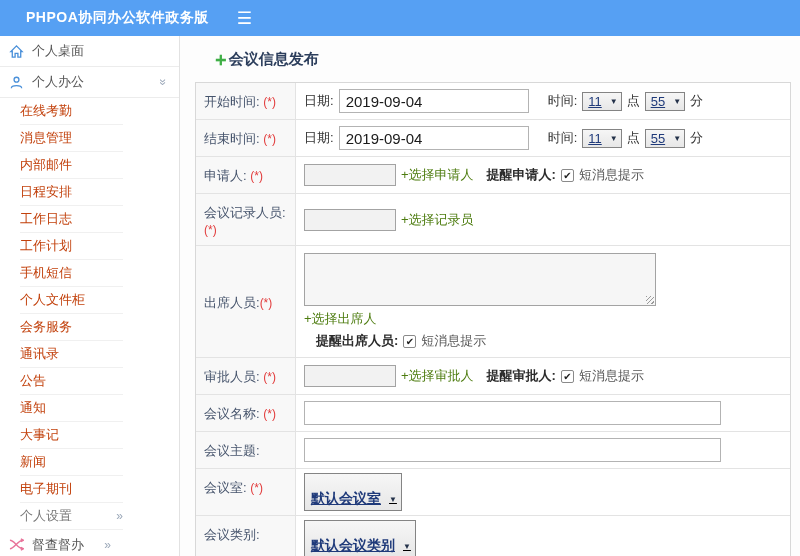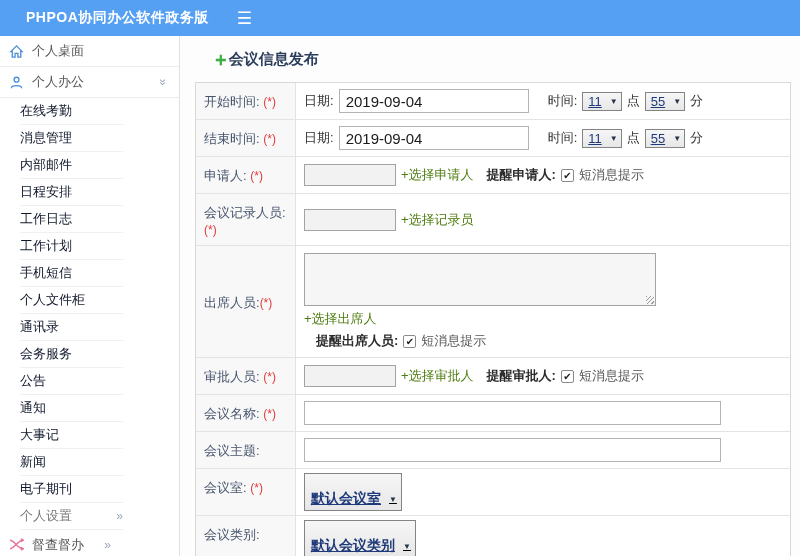--- a/index.html
+++ b/index.html
@@ -14,21 +14,21 @@
   
   .layout { display:flex; height:520px; }
 
   
   .sidebar { width:180px; flex-shrink:0; background:#fff; border-right:1px solid #e2e2e2; overflow:hidden; }
   .side-top { display:flex; align-items:center; height:31px; padding:0 12px 0 9px; border-bottom:1px solid #ececec; color:#555; font-size:13px; cursor:pointer; }
   .side-top .ic { width:15px; height:15px; margin-right:8px; flex-shrink:0; }
   .side-top .chev { margin-left:auto; color:#9aa7b8; font-size:12px; }
   .chev-down { display:inline-block; transform:rotate(90deg); }
   .sub-list {}
-  .sub-item { height:27px; line-height:26px; margin:0 56px 0 20px; border-bottom:1px solid #f0f0f0; color:#0f172a; font-size:13px; cursor:pointer; white-space:nowrap; }
+  .sub-item { height:27px; line-height:26px; margin:0 56px 0 20px; border-bottom:1px solid #f0f0f0; color:#c2410c; font-size:13px; cursor:pointer; white-space:nowrap; }
   .sub-item.with-arrow { display:flex; justify-content:space-between; align-items:center; color:#787878; }
   .sub-item .chev { color:#9aa7b8; font-size:12px; }
   .side-bottom { display:flex; align-items:center; height:29px; padding:0 68px 0 9px; color:#555; font-size:13px; cursor:pointer; }
   .side-bottom .ic { width:15px; height:13px; margin-right:8px; flex-shrink:0; }
   .side-bottom .chev { margin-left:auto; color:#9aa7b8; font-size:12px; }
 
   
   .main { flex:1; background:#fdfdfd; padding:10px 0 0 15px; }
   .page-title { display:flex; align-items:center; margin:4px 0 13px 20px; font-size:15px; font-weight:bold; color:#2c3e5c; }
   .plus-icon { color:#3fae46; font-size:20px; font-weight:bold; margin-right:2px; line-height:14px; text-shadow:0 1px 0 #b9e6bb; }
@@ -91,22 +91,22 @@
     </div>
     <div class="sub-list">
       <div class="sub-item">在线考勤</div>
       <div class="sub-item">消息管理</div>
       <div class="sub-item">内部邮件</div>
       <div class="sub-item">日程安排</div>
       <div class="sub-item">工作日志</div>
       <div class="sub-item">工作计划</div>
       <div class="sub-item">手机短信</div>
       <div class="sub-item">个人文件柜</div>
+      <div class="sub-item">会务服务</div>
       <div class="sub-item">通讯录</div>
-      <div class="sub-item">会务服务</div>
       <div class="sub-item">公告</div>
       <div class="sub-item">通知</div>
       <div class="sub-item">大事记</div>
       <div class="sub-item">新闻</div>
       <div class="sub-item">电子期刊</div>
       <div class="sub-item with-arrow">
         <span>个人设置</span>
         <span class="chev">»</span>
       </div>
     </div>

